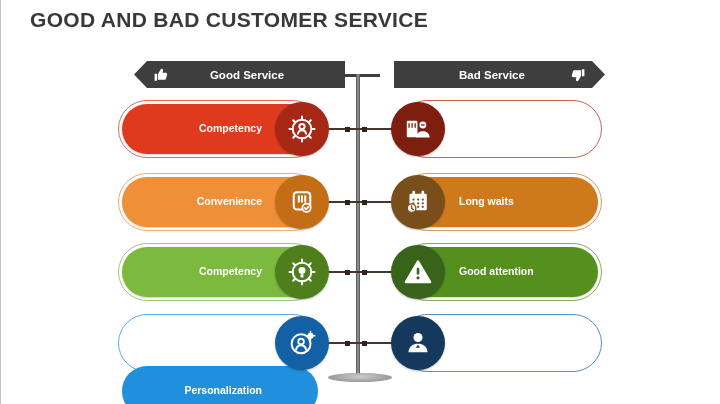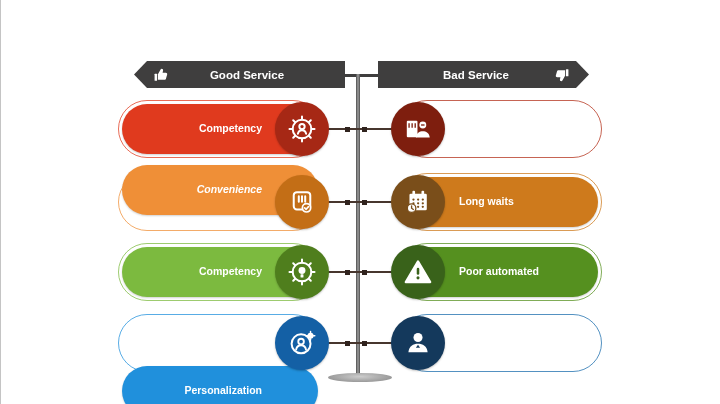--- a/index.html
+++ b/index.html
@@ -11,21 +11,21 @@
   #title{
     position:absolute;left:30px;top:8px;font-size:21px;font-weight:bold;
     color:#3b3838;letter-spacing:.3px;white-space:nowrap;
   }
   
   .banner{
     position:absolute;top:61px;height:27px;width:211px;background:#3f3e3e;
     display:flex;align-items:center;color:#ffffff;font-size:11.5px;font-weight:bold;
   }
   .banner.good{left:134px;clip-path:polygon(0 50%,13px 0%,100% 0%,100% 100%,13px 100%);align-items:center;}
-  .banner.bad{left:378px;clip-path:polygon(0 0,calc(100% - 13px) 0,100% 50%,calc(100% - 13px) 100%,0 100%);}
+  .banner.bad{left:394px;clip-path:polygon(0 0,calc(100% - 13px) 0,100% 50%,calc(100% - 13px) 100%,0 100%);}
   .banner .bicon{flex:0 0 auto;width:20px;height:20px;}
   .banner.good .bicon{margin-left:17px;}
   .banner.bad .bicon{margin-right:17px;order:2;}
   .banner .btext{flex:1;text-align:center;}
   .banner.good .btext{padding-right:22px;}
   .banner.bad .btext{padding-left:22px;}
   
   #spine{
     position:absolute;left:356px;top:74px;width:4px;height:302px;
     background:linear-gradient(90deg,#4c4c4c,#9d9d9d 50%,#4c4c4c);
@@ -59,20 +59,21 @@
   .endcircle.left{left:275px;}
   .endcircle.right{left:391px;}
   .endcircle svg{width:32px;height:32px;display:block;}
 </style>
 </head>
 <body>
 
 <div id="stage">
   <div class="edge-line"></div>
 
+  <div id="title">GOOD AND BAD CUSTOMER SERVICE</div>
 
   <div class="banner good">
     <svg class="bicon" viewBox="0 0 24 24">
       <g fill="#ffffff">
         <rect x="4.3" y="10.6" width="3" height="8.2" rx="0.6"></rect>
         <path d="M8.3 18.8v-7.6l3.2-5.7c.3-.5.8-.9 1.4-.9 1.05 0 1.85.95 1.6 1.95L13.9 9.3h3.9c1.1 0 1.9 1.05 1.6 2.1l-1.45 5.1c-.2.75-.9 1.3-1.7 1.3H8.3z"></path>
       </g>
     </svg>
     <span class="btext">Good Service</span>
   </div>
@@ -131,21 +132,21 @@
         <path d="M10.4 18.4c.4-3.5 2.7-4.7 5.2-4.7s4.8 1.2 5.2 4.7z"></path>
       </g>
       <g stroke="var(--c)" stroke-width="1" fill="none">
         <path d="M5.3 7.6v3.4M7.6 7.6v3.4M9.9 7.6v3.4"></path>
         <path d="M14.3 9h2.6"></path>
       </g>
     </svg>
   </div>
 
   <div class="ring left" style="top: 173px; --c: #EF8F37;"></div>
-  <div class="pill left" style="top: 165px; font-style: italic; --c: #EF8F37;">
+  <div class="pill left" style="top: 177px; --c: #EF8F37;">
     <span>Convenience</span>
   </div>
   <div class="endcircle left" style="top: 175px; --c: #C36E16;">
     <svg viewBox="0 0 24 24">
       <g fill="none" stroke="#ffffff" stroke-width="1.5" stroke-linecap="round">
         <rect x="5.8" y="4.6" width="12.4" height="13" rx="2.4"></rect>
         <path d="M9.6 7.6v4.2M12 7.6v4.2M14.4 7.6v4.2"></path>
       </g>
       <circle cx="15.4" cy="16.4" r="3.1" fill="var(--c)" stroke="#ffffff" stroke-width="1.3"></circle>
       <path d="M14 16.4l1.05 1.05 1.85-1.95" fill="none" stroke="#ffffff" stroke-width="1.3" stroke-linecap="round"></path>
@@ -188,21 +189,21 @@
         <circle cx="12" cy="12" r="7"></circle>
         <path d="M12 2.6v2.2M12 19.2v2.2M2.6 12h2.2M19.2 12h2.2M5.4 5.4l1.5 1.5M17.1 17.1l1.5 1.5M18.6 5.4l-1.5 1.5M6.9 17.1l-1.5 1.5"></path>
       </g>
       <circle cx="12" cy="10.9" r="2.6" fill="#ffffff"></circle>
       <rect x="10.9" y="13.6" width="2.2" height="2.6" rx="0.5" fill="#ffffff"></rect>
     </svg>
   </div>
 
   <div class="ring right" style="top: 243px; --c: #55901F;"></div>
   <div class="pill right" style="top: 247px; --c: #55901F;">
-    <span>Poor automated</span>
+    <span>Good attention</span>
   </div>
   <div class="endcircle right" style="top: 245px; --c: #39621A;">
     <svg viewBox="0 0 24 24">
       <path d="M12 4 L21.2 19.6 H2.8 Z" fill="#ffffff" stroke="#ffffff" stroke-width="1.6" stroke-linejoin="round"></path>
       <rect x="11.05" y="8.8" width="1.9" height="5.2" rx="0.95" fill="var(--c)"></rect>
       <circle cx="12" cy="16.4" r="1.15" fill="var(--c)"></circle>
     </svg>
   </div>
 
   <div class="ring left" style="top: 314px; --c: #2090DC;"></div>

